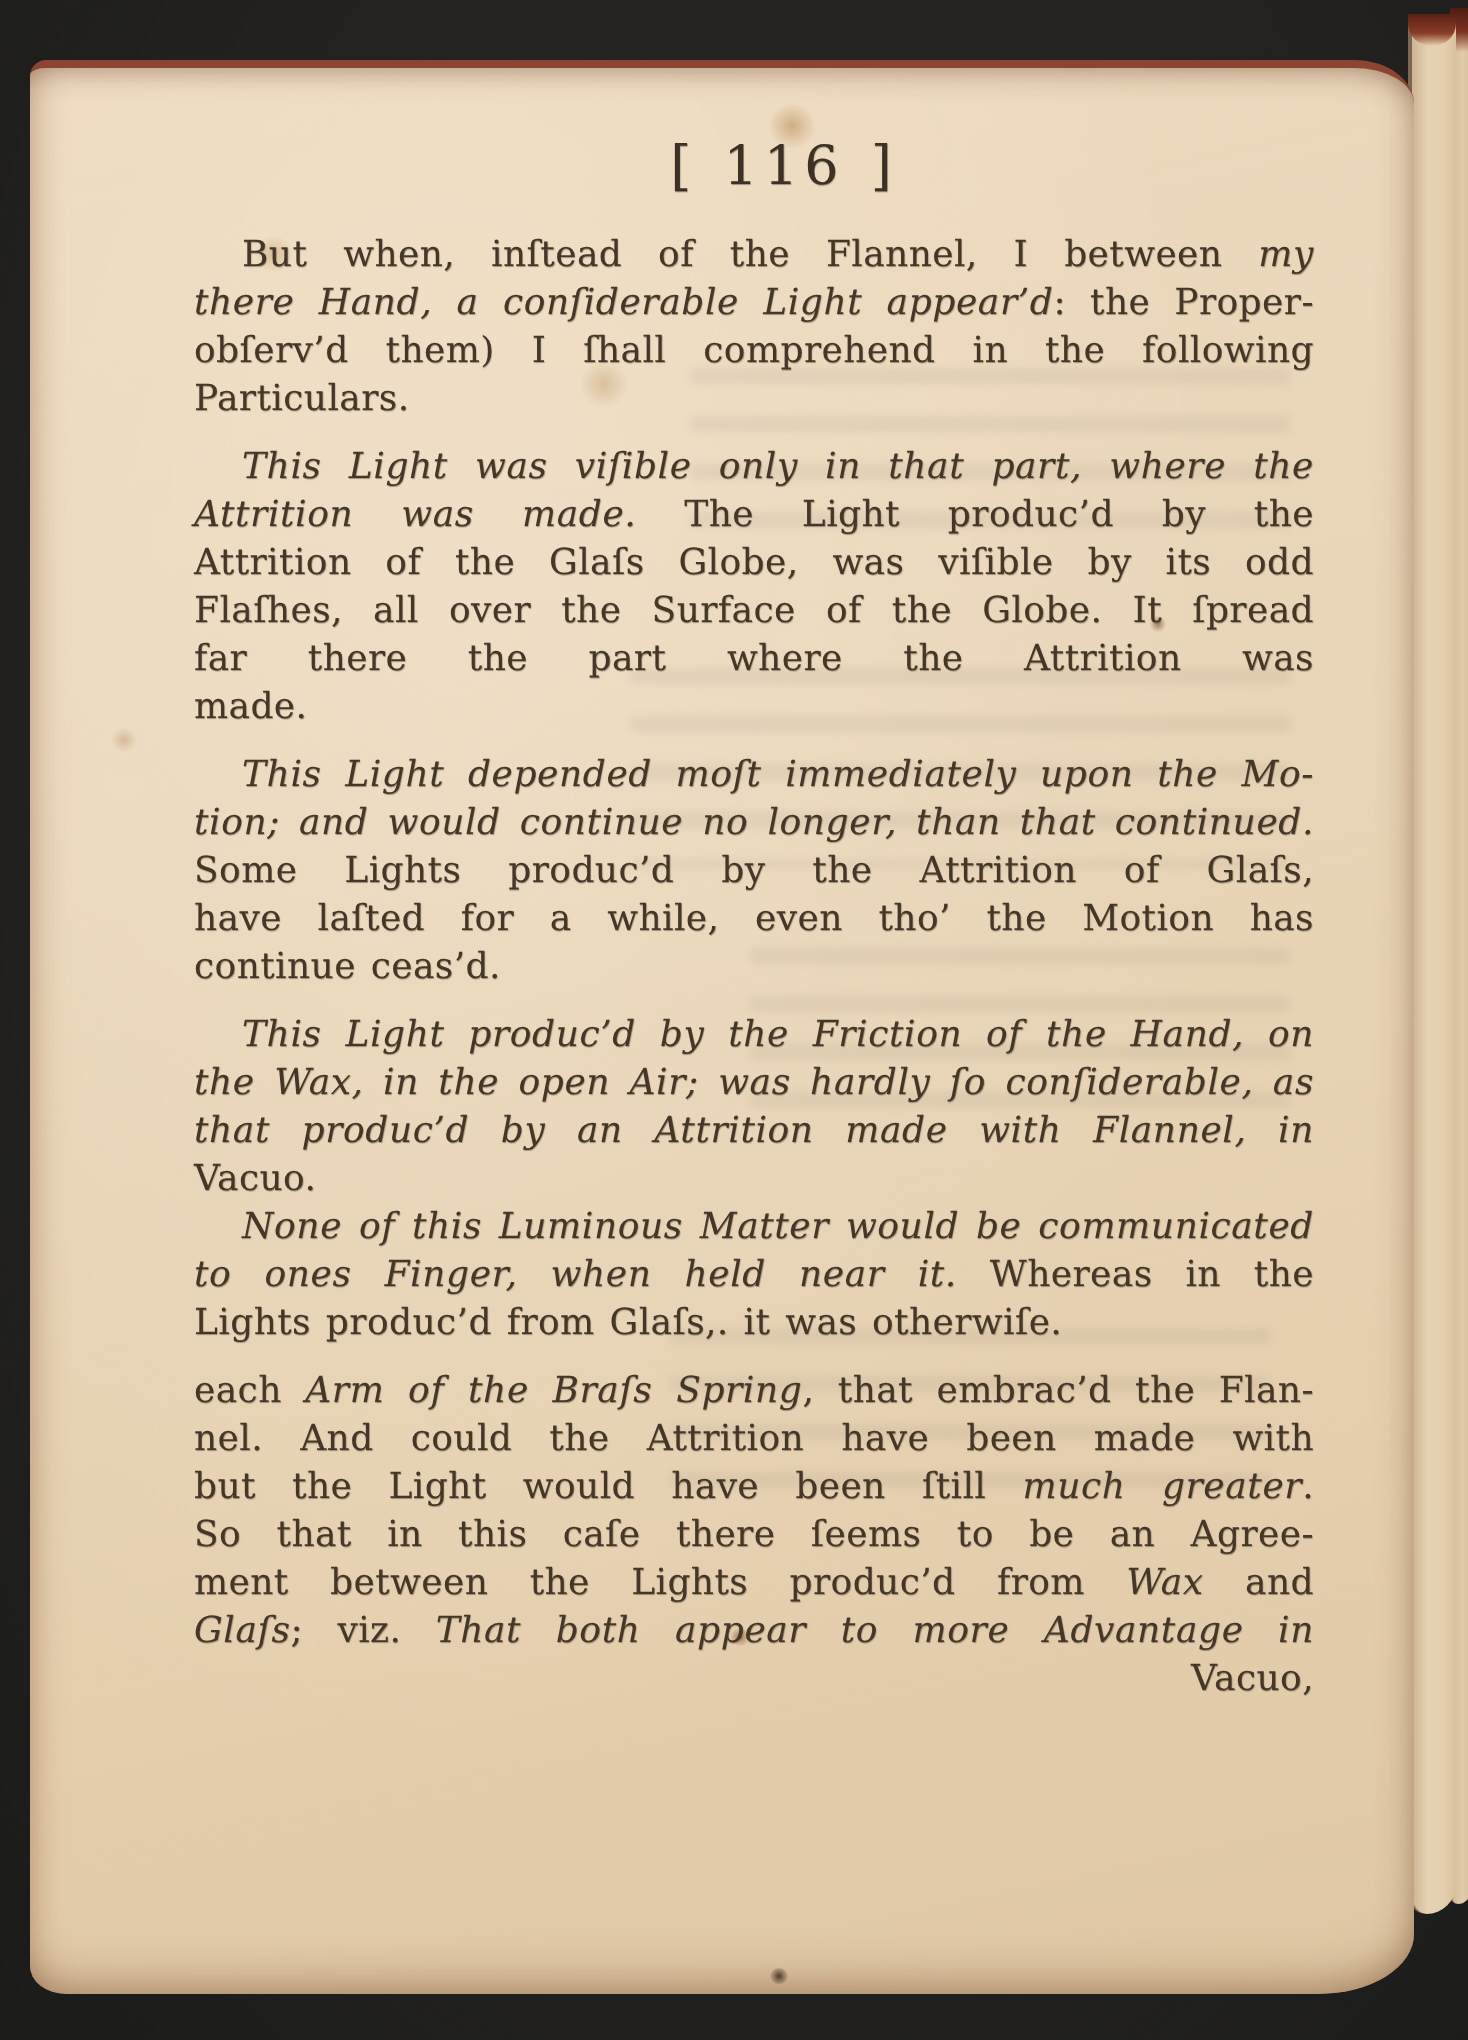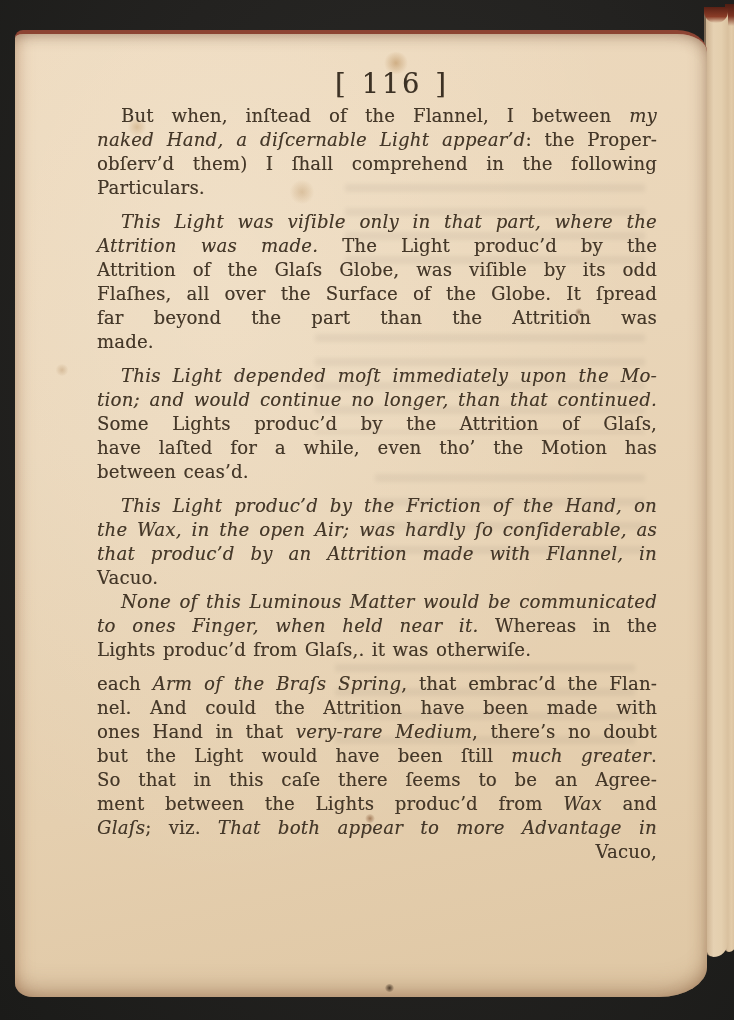--- a/index.html
+++ b/index.html
@@ -67,21 +67,21 @@
   
   .text-block{
     position:absolute;left:82px;top:34px;width:560px;
     color:#443728;
     font-size:18px;letter-spacing:.2px;word-spacing:1.5px;
     text-shadow:.3px .4px .5px rgba(62,50,38,.45);
   }
   .pagenum{
     text-align:center;padding-left:30px;
     font-size:27px;letter-spacing:3px;line-height:32px;
-    margin-bottom:4px;color:#3c3124;font-weight:500;
+    margin-bottom:16px;color:#3c3124;font-weight:500;
   }
   .para{margin:0 0 10px 0;}
   .para.tight{margin-bottom:0;}
   .line{
     height:24px;line-height:24px;
     text-align:justify;text-align-last:justify;-moz-text-align-last:justify;
     overflow:visible;
   }
   .line.a-left{text-align:left;text-align-last:left;-moz-text-align-last:left;}
   .line.a-right{text-align:center;text-align-last:right;-moz-text-align-last:right;}
@@ -108,54 +108,53 @@
     <div class="bleed b1"></div>
     <div class="bleed b2"></div>
     <div class="bleed b3"></div>
     <div class="bleed b4"></div>
 
     <div class="text-block">
       <div class="pagenum">[ 116 ]</div>
       <div>
           <div class="para">
             <div class="line a-justify indent"><span class="seg">But when, inſtead of the Flannel, I between </span><span class="seg it">my</span></div>
-            <div class="line a-justify"><span class="seg it">naked Hand, a diſcernable Light appear’d</span><span class="seg">: the Proper-</span></div>
+            <div class="line a-justify"><span class="seg it">there Hand, a conſiderable Light appear’d</span><span class="seg">: the Proper-</span></div>
             <div class="line a-justify"><span class="seg">obſerv’d them) I ſhall comprehend in the following</span></div>
             <div class="line a-left"><span class="seg">Particulars.</span></div>
           </div>
           <div class="para">
             <div class="line a-justify indent"><span class="seg it">This Light was viſible only in that part, where the</span></div>
             <div class="line a-justify"><span class="seg it">Attrition was made.</span><span class="seg"> The Light produc’d by the</span></div>
             <div class="line a-justify"><span class="seg">Attrition of the Glaſs Globe, was viſible by its odd</span></div>
             <div class="line a-justify"><span class="seg">Flaſhes, all over the Surface of the Globe. It ſpread</span></div>
-            <div class="line a-justify"><span class="seg">far beyond the part than the Attrition was</span></div>
+            <div class="line a-justify"><span class="seg">far there the part where the Attrition was</span></div>
             <div class="line a-left"><span class="seg">made.</span></div>
           </div>
           <div class="para">
             <div class="line a-justify indent"><span class="seg it">This Light depended moſt immediately upon the Mo-</span></div>
             <div class="line a-justify"><span class="seg it">tion; and would continue no longer, than that continued.</span></div>
             <div class="line a-justify"><span class="seg">Some Lights produc’d by the Attrition of Glaſs,</span></div>
             <div class="line a-justify"><span class="seg">have laſted for a while, even tho’ the Motion has</span></div>
-            <div class="line a-left"><span class="seg">between ceas’d.</span></div>
+            <div class="line a-left"><span class="seg">continue ceas’d.</span></div>
           </div>
           <div class="para tight">
             <div class="line a-justify indent"><span class="seg it">This Light produc’d by the Friction of the Hand, on</span></div>
             <div class="line a-justify"><span class="seg it">the Wax, in the open Air; was hardly ſo conſiderable, as</span></div>
             <div class="line a-justify"><span class="seg it">that produc’d by an Attrition made with Flannel, in</span></div>
             <div class="line a-left"><span class="seg">Vacuo.</span></div>
           </div>
           <div class="para">
             <div class="line a-justify indent"><span class="seg it">None of this Luminous Matter would be communicated</span></div>
             <div class="line a-justify"><span class="seg it">to ones Finger, when held near it.</span><span class="seg"> Whereas in the</span></div>
             <div class="line a-left"><span class="seg">Lights produc’d from Glaſs,. it was otherwiſe.</span></div>
           </div>
           <div class="para tight">
             <div class="line a-justify"><span class="seg">each </span><span class="seg it">Arm of the Braſs Spring</span><span class="seg">, that embrac’d the Flan-</span></div>
             <div class="line a-justify"><span class="seg">nel. And could the Attrition have been made with</span></div>
-            <div class="line a-justify"><span class="seg">ones Hand in that </span><span class="seg it">very-rare Medium</span><span class="seg">, there’s no doubt</span></div>
             <div class="line a-justify"><span class="seg">but the Light would have been ſtill </span><span class="seg it">much greater</span><span class="seg">.</span></div>
             <div class="line a-justify"><span class="seg">So that in this caſe there ſeems to be an Agree-</span></div>
             <div class="line a-justify"><span class="seg">ment between the Lights produc’d from </span><span class="seg it">Wax</span><span class="seg"> and</span></div>
             <div class="line a-justify"><span class="seg it">Glaſs</span><span class="seg">; viz. </span><span class="seg it">That both appear to more Advantage in</span></div>
             <div class="line a-right"><span class="seg">Vacuo,</span></div>
           </div>
         </div>
     </div>
   </div>
 

